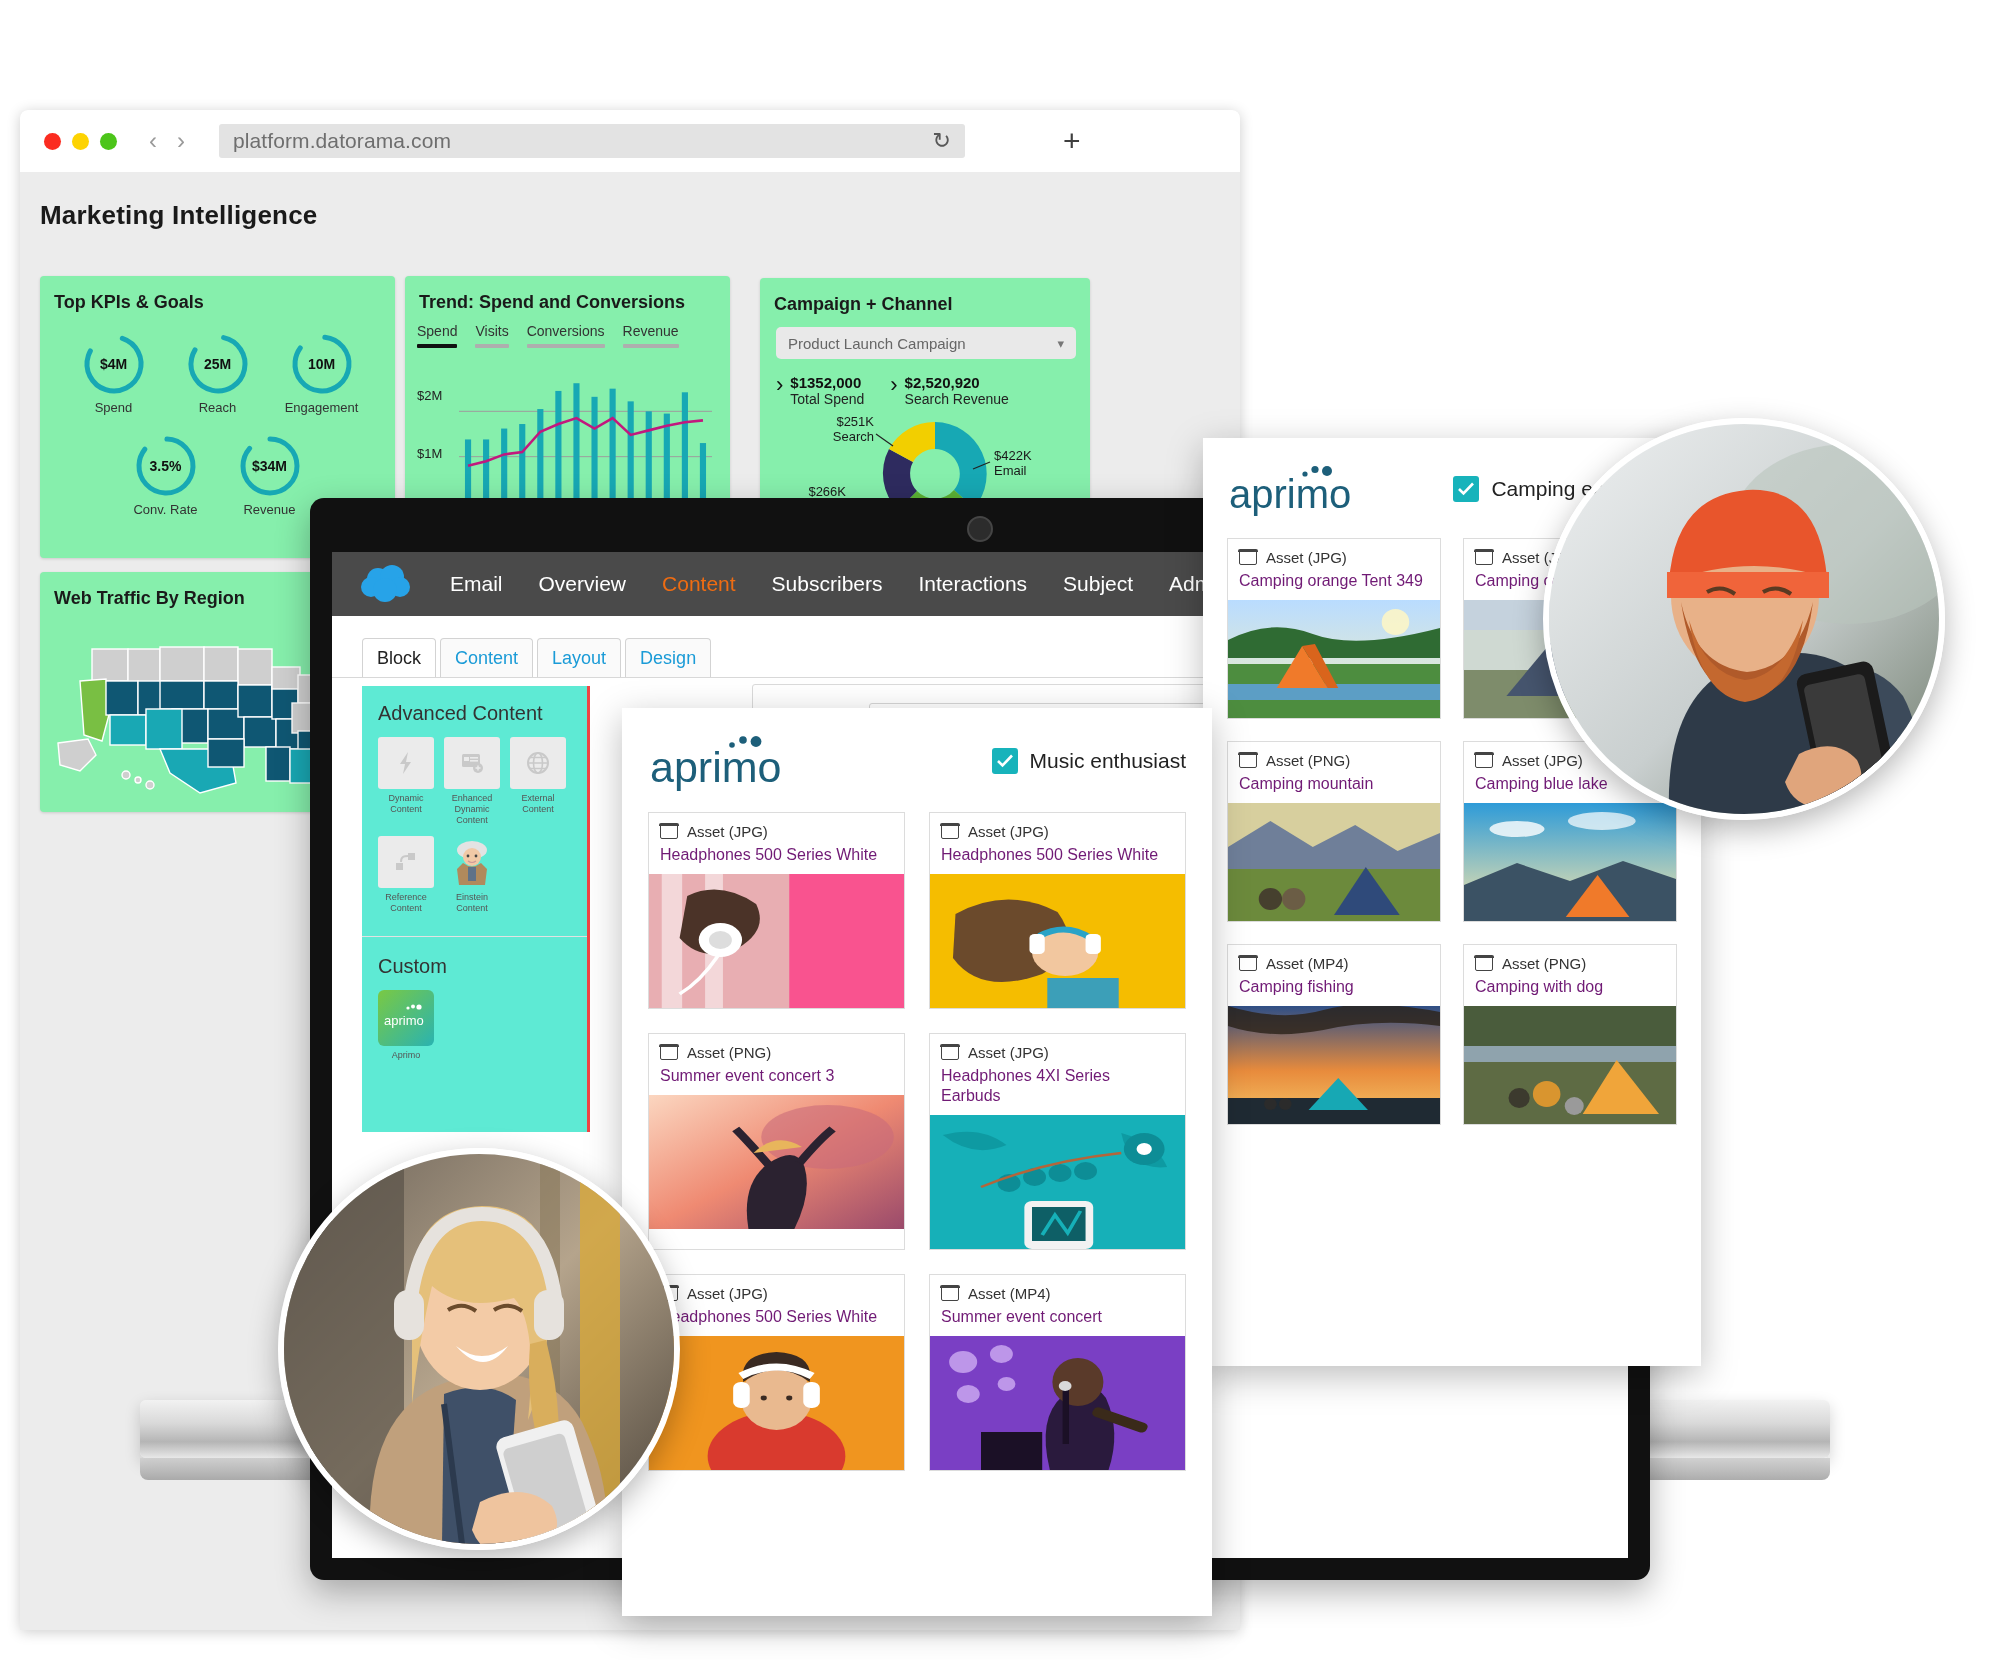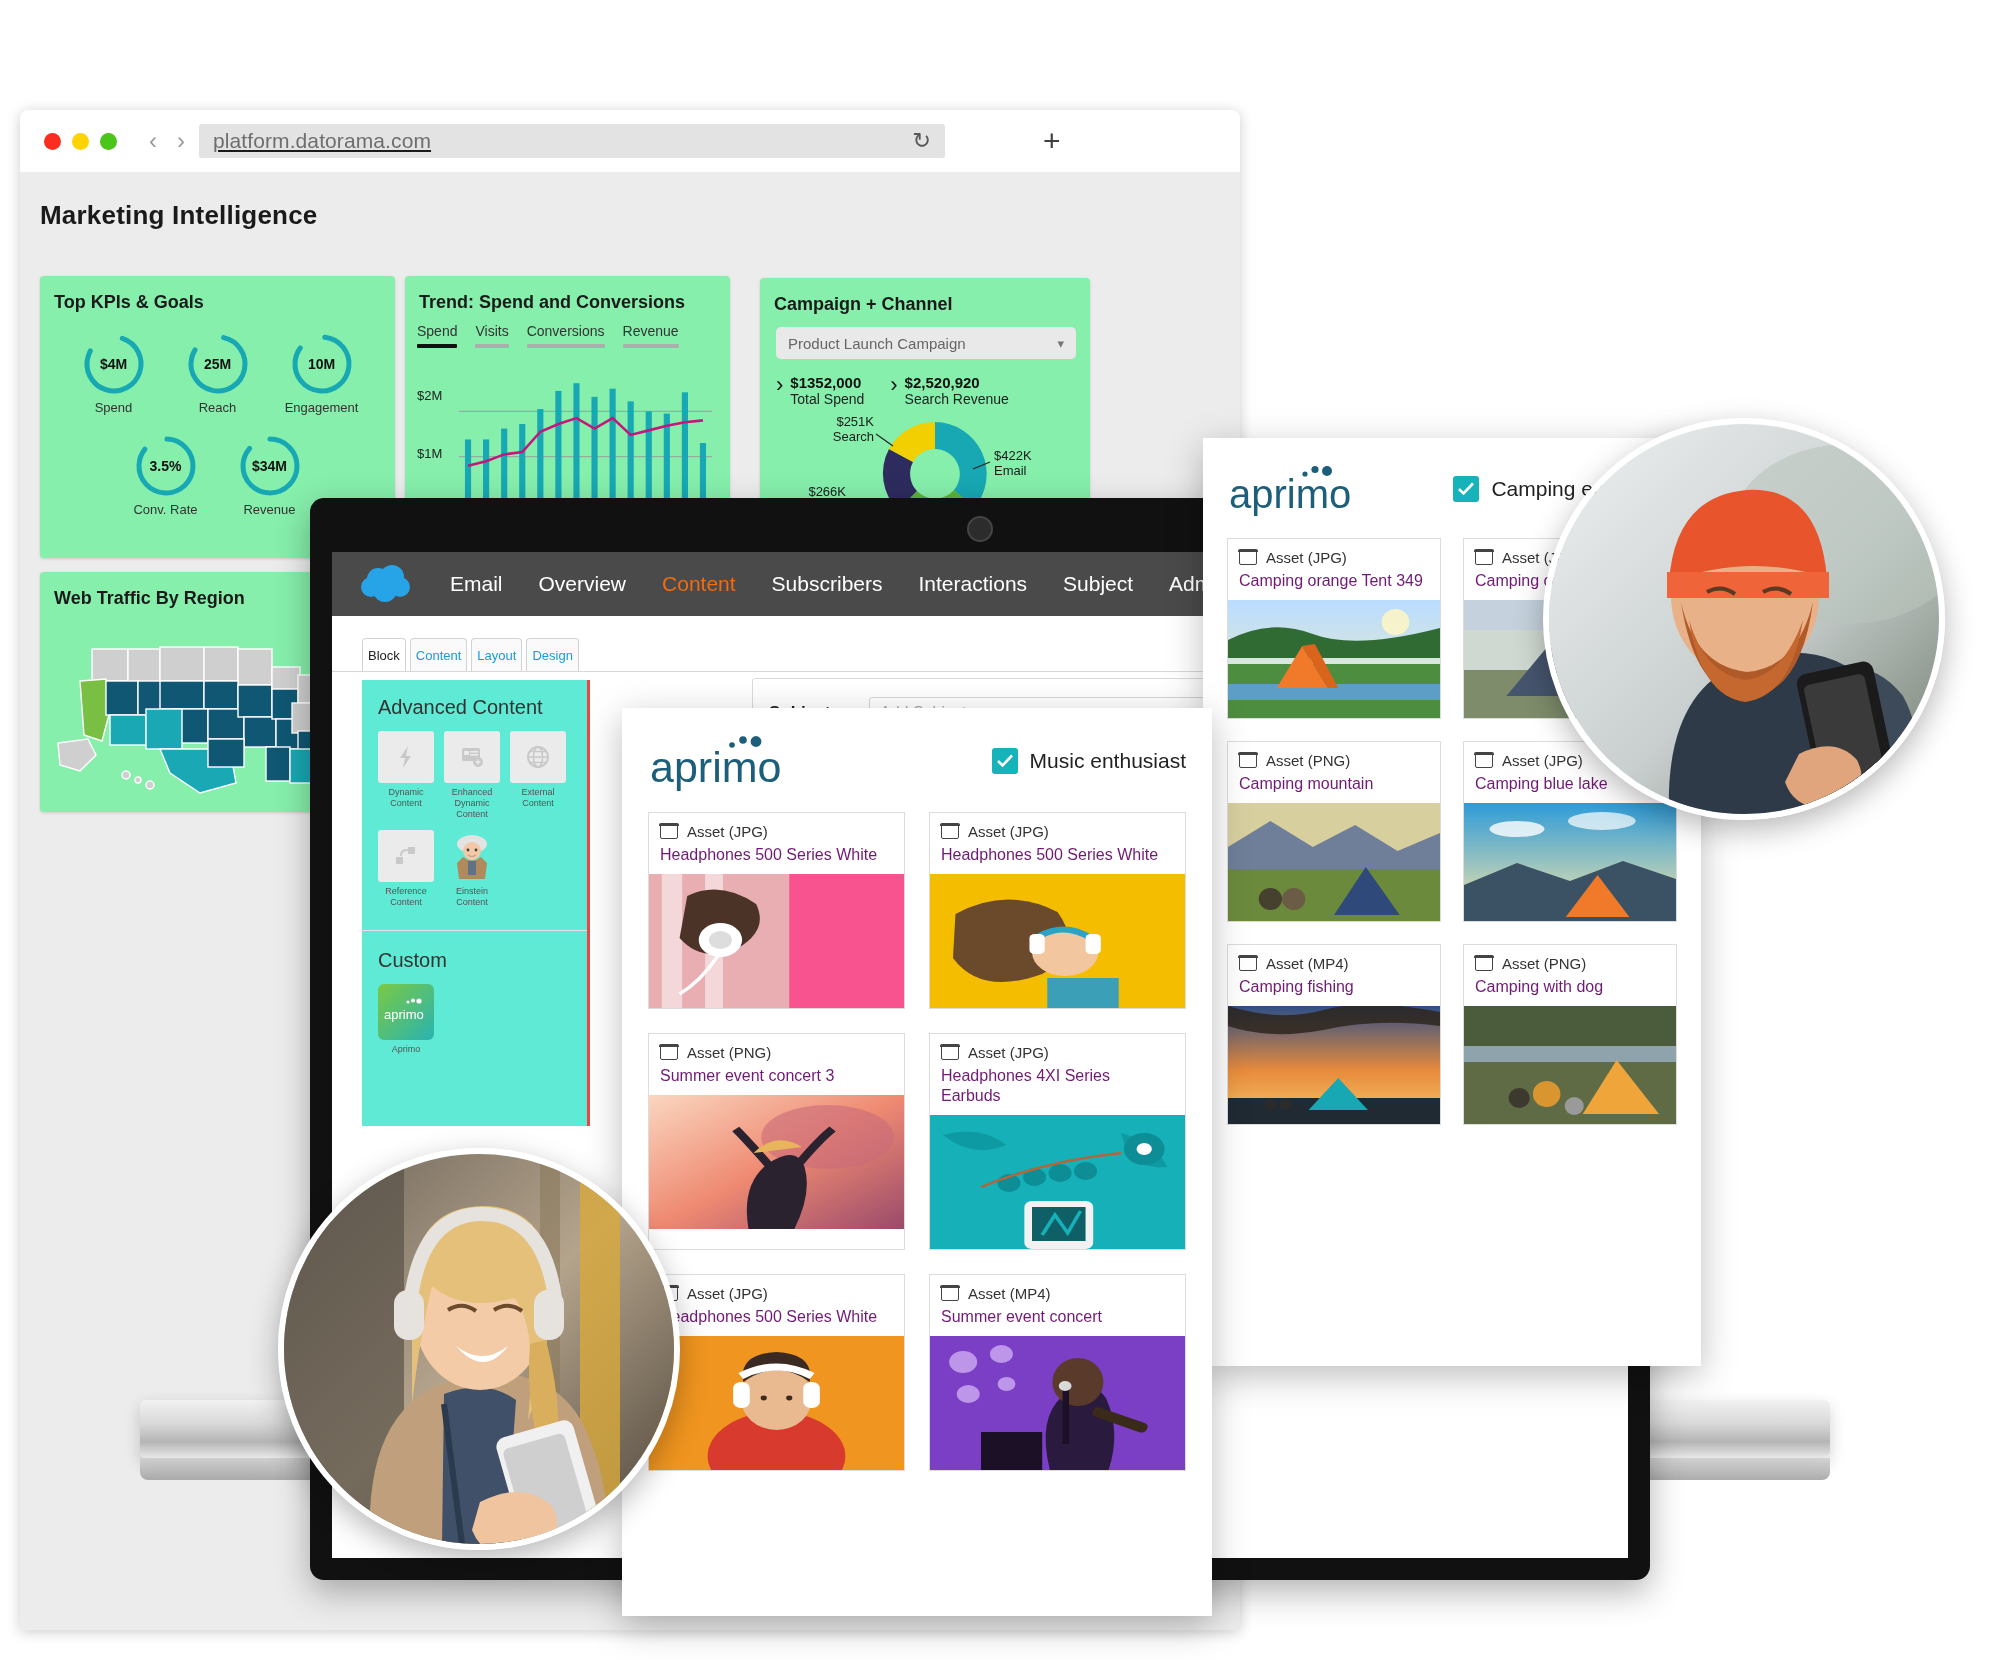--- a/index.html
+++ b/index.html
@@ -13,21 +13,21 @@
   #browser-chrome{height:62px;background:#ffffff;display:flex;align-items:center;
       padding:0 14px;gap:14px;position:relative;}
   .traffic{display:flex;gap:11px;align-items:center;margin-left:10px;}
   .dot{width:17px;height:17px;border-radius:50%;}
   .dot.red{background:#fb2c20;}
   .dot.yellow{background:#fdd302;}
   .dot.green{background:#4cc51a;}
   .navarrows{display:flex;gap:20px;margin-left:18px;color:#9a9a9a;font-size:24px;line-height:1;}
   .navarrows span{cursor:default;}
   #url-bar{flex:0 0 auto;width:718px;height:34px;background:#e3e3e3;border-radius:3px;
-      display:flex;align-items:center;padding:0 14px;position:relative;text-decoration:underline;}
+      margin-left:20px;display:flex;align-items:center;padding:0 14px;position:relative;}
   #url-text{color:#6e6e6e;font-size:21px;letter-spacing:.1px;}
   #reload-icon{position:absolute;right:14px;color:#585858;font-size:22px;}
   #newtab-icon{margin-left:84px;color:#3f3f3f;font-size:30px;font-weight:300;line-height:1;}
 
   #browser-body{position:absolute;left:0;top:62px;right:0;bottom:0;background:#ececec;}
   #page-title{font-size:26px;font-weight:bold;color:#1a1a1a;padding:28px 0 0 20px;letter-spacing:.2px;}
 
   
   .dash-card{background:#86efac;border-radius:4px;box-shadow:0 1px 3px rgba(0,0,0,.14);position:absolute;}
   .card-title{font-size:18px;font-weight:bold;color:#1a1a1a;padding:16px 0 0 14px;}
@@ -79,21 +79,21 @@
   #tablet-cam{position:absolute;left:50%;transform:translateX(-50%);top:18px;
       width:22px;height:22px;border-radius:50%;background:#2c2c2c;border:2px solid #454545;}
   #tablet-screen{position:absolute;left:22px;top:54px;right:22px;bottom:22px;background:#fff;overflow:hidden;}
   #sf-nav{height:64px;background:#4a4a4a;display:flex;align-items:center;padding:0 0 0 26px;gap:36px;}
   #sf-logo{width:56px;height:38px;position:relative;flex:0 0 auto;}
   .sf-link{color:#fff;font-size:21px;}
   .sf-link.active{color:#ef6c12;}
   #sf-heading{font-size:30px;color:#222;padding:26px 0 0 30px;}
   #sf-tabs{display:flex;gap:4px;padding:22px 0 0 30px;align-items:flex-end;}
   .sf-tab{border:1px solid #d3d3d3;border-bottom:none;border-radius:4px 4px 0 0;
-      padding:9px 5px;font-size:13px;color:#1a9bd7;background:#fafafa;}
+      padding:9px 14px;font-size:18px;color:#1a9bd7;background:#fafafa;}
   .sf-tab.active{color:#222;background:#fff;}
   #sf-content-area{position:relative;border-top:1px solid #d8d8d8;margin-top:-1px;}
   #adv-panel{position:absolute;left:30px;top:8px;width:225px;background:#5eead4;
       border-right:3px solid #ef4444;padding-top:16px;height:430px;}
   .panel-h{font-size:20px;color:#333;padding-left:16px;}
   .tiles{display:flex;flex-wrap:wrap;gap:10px;padding:12px 0 0 16px;width:200px;}
   .tile{width:56px;text-align:center;}
   .tile .box{width:56px;height:52px;background:#ebebeb;border-radius:3px;display:flex;
       align-items:center;justify-content:center;}
   .tile .cap{font-size:9px;color:#555;line-height:11px;margin-top:4px;}

